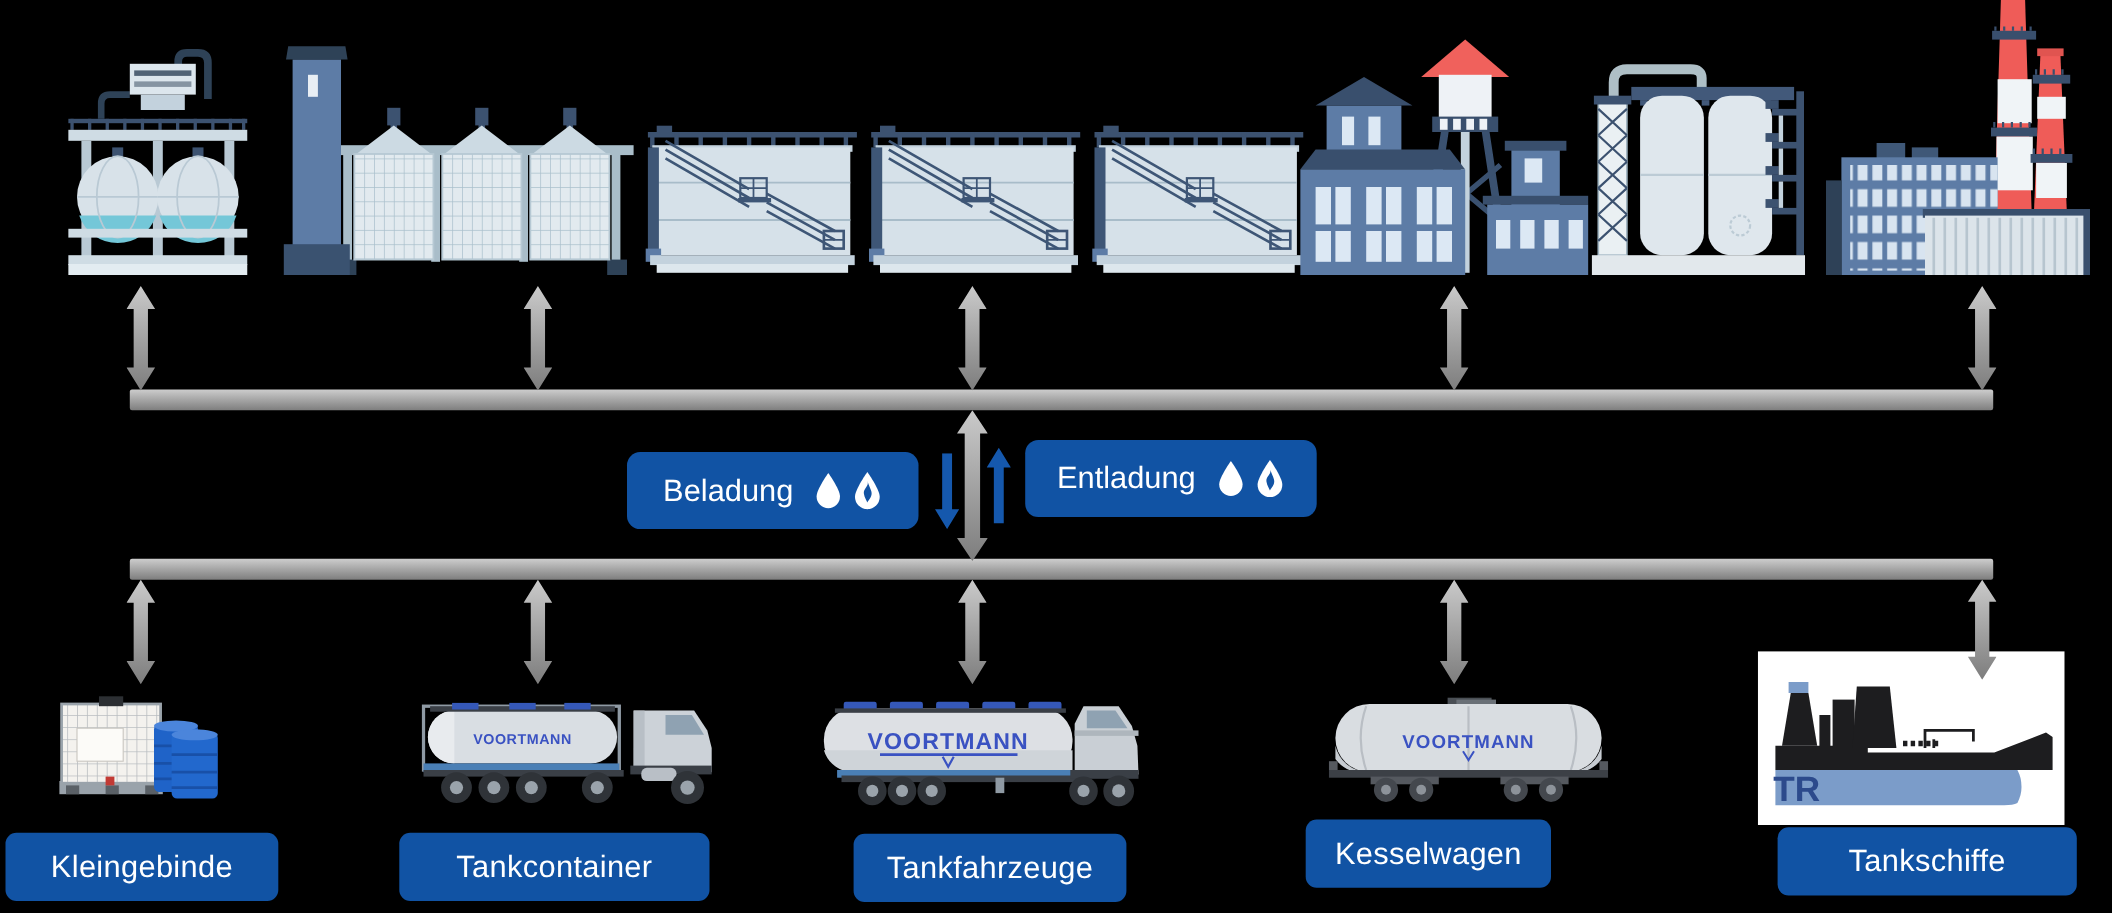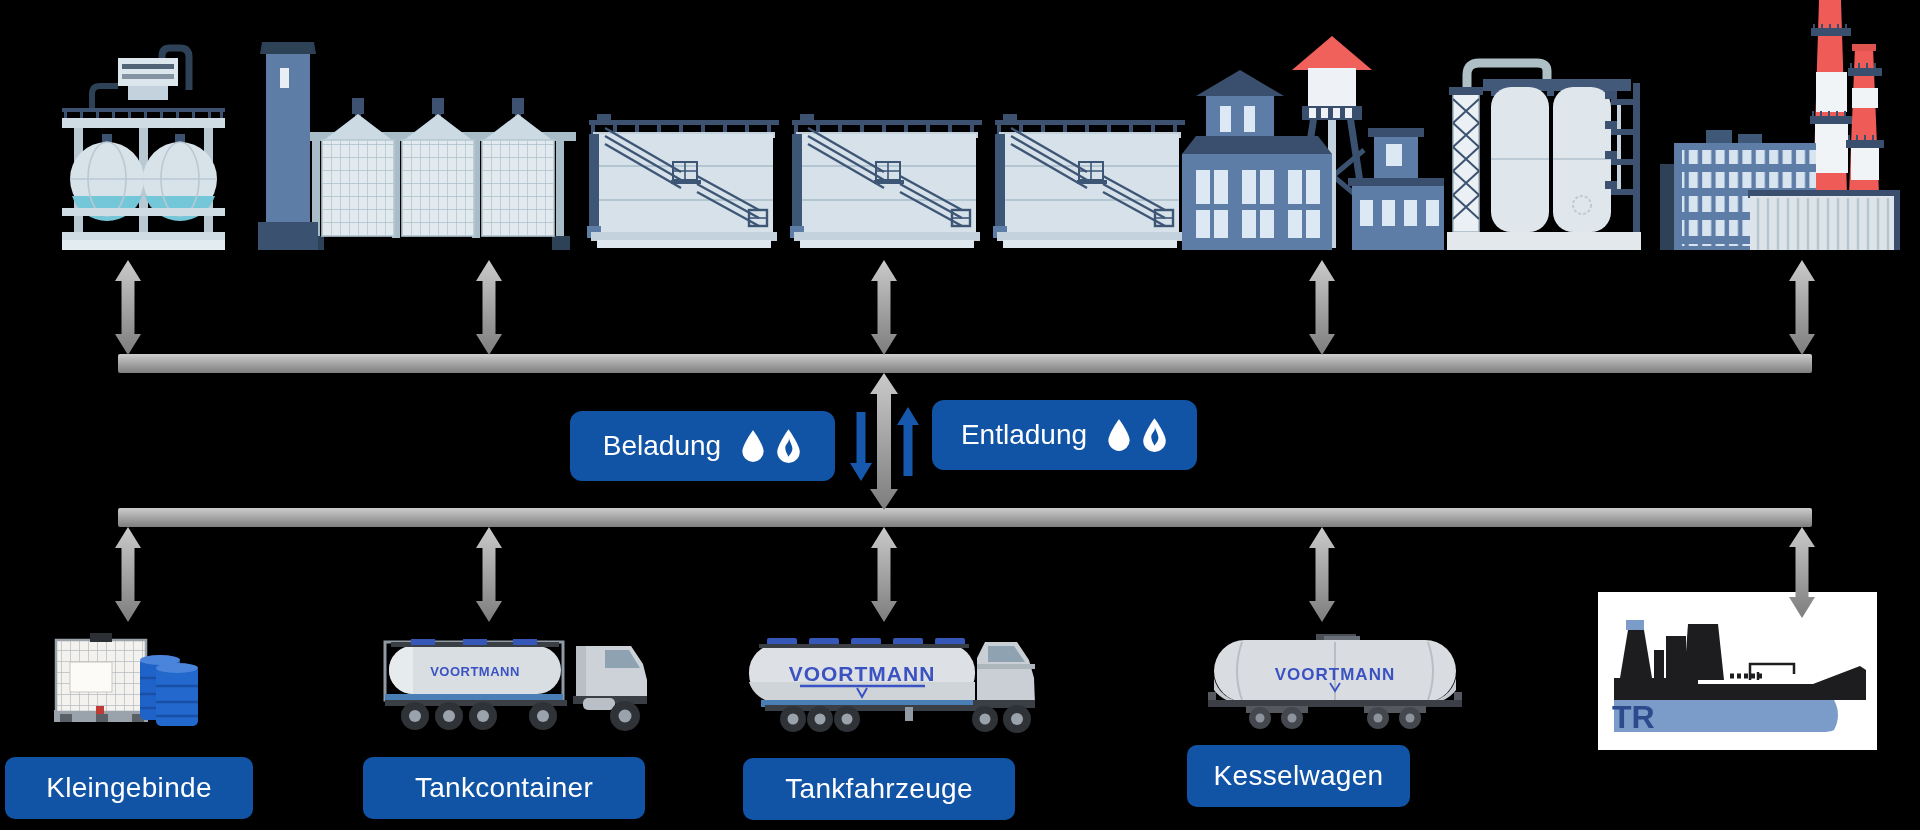--- a/index.html
+++ b/index.html
@@ -450,20 +450,23 @@
 <svg class="abs" style="left:1789px;top:527px" width="26" height="91" viewBox="0 0 26 91" preserveAspectRatio="none">
   <polygon points="13,0 26,20 19.5,20 19.5,70 26,70 13,91 0,70 6.5,70 6.5,20 0,20" fill="url(#gv)"></polygon>
 </svg>
 
 <div class="pill" style="left:5px;top:757px;width:248px">
   <span>Kleingebinde</span>
 </div>
 <div class="pill" style="left:363px;top:757px;width:282px">
   <span>Tankcontainer</span>
 </div>
-<div class="pill" style="left:743px;top:758px;width:272px">
+<div class="pill" style="left:776px;top:758px;width:248px">
   <span>Tankfahrzeuge</span>
 </div>
 <div class="pill" style="left:1187px;top:745px;width:223px">
   <span>Kesselwagen</span>
 </div>
+<div class="pill" style="left:1616px;top:752px;width:272px">
+  <span>Tankschiffe</span>
+</div>
 
 </div>
 
 </body></html>

